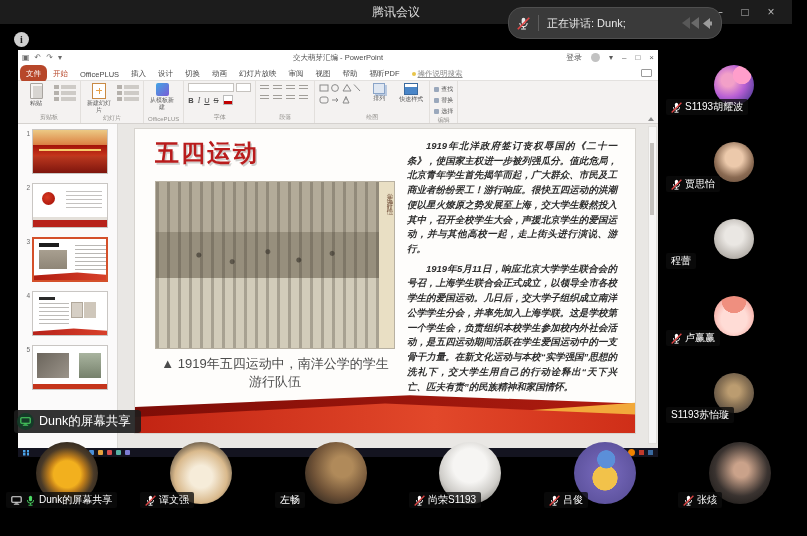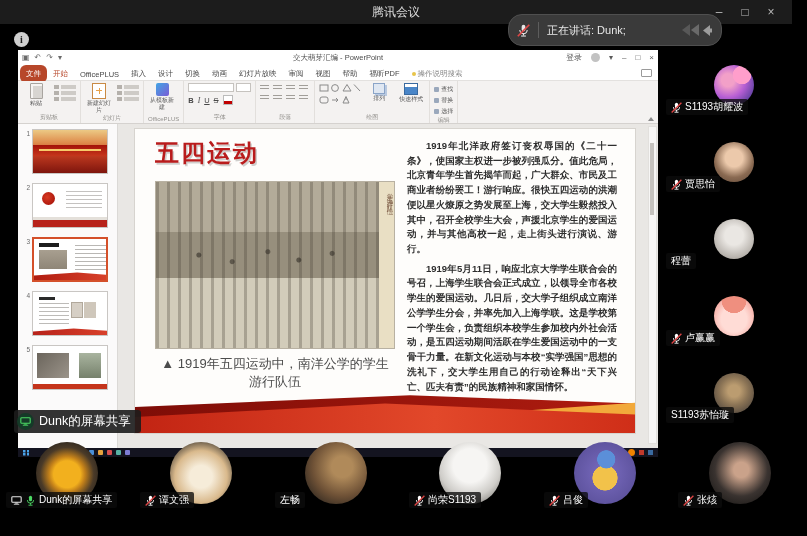--- a/index.html
+++ b/index.html
@@ -7,21 +7,21 @@
          font-family:"Liberation Sans","DejaVu Sans",sans-serif;}
 
   
   .titlebar{position:absolute;left:0;top:0;width:792px;height:24px;background:#1c1c1c;
             display:flex;align-items:center;justify-content:center;}
   .app-title{font-size:12px;color:#dcdcdc;}
   .win-controls{position:absolute;right:8px;top:0;height:24px;display:flex;align-items:center;gap:0;}
   .win-btn{width:26px;text-align:center;color:#b9b9b9;font-size:12px;line-height:24px;cursor:default;}
 
   
-  .speak-banner{position:absolute;left:508px;top:14px;width:214px;height:32px;background:#3a3a3a;
+  .speak-banner{position:absolute;left:508px;top:7px;width:214px;height:32px;background:#3a3a3a;
                 border:1px solid #4f4f4f;border-radius:14px;box-sizing:border-box;
                 display:flex;align-items:center;gap:8px;padding:0 8px;}
   .sb-div{width:1px;height:16px;background:#5d5d5d;}
   .sb-text{font-size:11px;color:#e8e8e8;flex:1;white-space:nowrap;}
 
   .mic-svg{display:block;}
 
   
   .info-icon{position:absolute;left:14px;top:32px;width:15px;height:15px;border-radius:50%;
              background:#cfcfcf;color:#1e1e1e;font-size:10px;font-weight:bold;
@@ -37,21 +37,21 @@
   .ppt-title{position:absolute;left:0;right:0;text-align:center;font-size:7.5px;color:#4c4c4c;}
   .ppt-controls{margin-left:auto;display:flex;align-items:center;gap:9px;z-index:2;background:#fff;padding-left:5px;}
   .ppt-controls span{font-size:8px;color:#5a5a5a;line-height:1;}
   .login-avatar{width:9px;height:9px;border-radius:50%;background:#c2c2c2;display:inline-block;}
 
   .ppt-tabs{height:15px;display:flex;align-items:stretch;background:#fff;border-bottom:1px solid #e3e1df;
             font-size:7.5px;color:#474747;padding-left:2px;position:relative;}
   .tab{padding:9px 6px;display:flex;align-items:center;white-space:nowrap;border-radius:6px;}
   .tab.file{background:#b7472a;color:#fff;}
   .tab.active{color:#b7472a;}
-  .tab.tellme{color:#8a8a8a;}
+  .tab.tellme{color:#8a8a8a;text-decoration:underline;}
   .tab.tellme::before{content:"";width:4px;height:4px;border-radius:50%;background:#e8c54a;margin-right:2px;}
   .comments-ico{margin-left:auto;margin-right:6px;align-self:center;width:9px;height:6px;
                 border:1px solid #9a9a9a;border-radius:1px;}
 
   
   .ribbon{height:42px;background:#f4f2f1;border-bottom:1px solid #d5d2cf;display:flex;position:relative;}
   .rgroup{border-right:1px solid #e2dfdc;display:flex;flex-direction:column;padding:2px 4px 0;box-sizing:border-box;}
   .rg-body{flex:1;display:flex;gap:4px;align-items:flex-start;}
   .rg-label{font-size:6px;color:#92908c;text-align:center;padding:0 0 1px;}
   .bigbtn{display:flex;flex-direction:column;align-items:center;gap:1px;}
@@ -132,21 +132,21 @@
            radial-gradient(circle at 47% 42%, rgba(40,36,30,.5) 0 2px, transparent 3px),
            radial-gradient(circle at 60% 47%, rgba(40,36,30,.55) 0 2px, transparent 3px),
            radial-gradient(circle at 74% 43%, rgba(40,36,30,.5) 0 2px, transparent 3px),
            repeating-linear-gradient(90deg, rgba(70,63,52,.30) 0 3px, rgba(0,0,0,0) 3px 11px),
            linear-gradient(180deg,#b3ab99 0 30%,#978f7d 30% 58%,#d2ccba 58%);}
   .photo-strip{position:absolute;right:0;top:0;bottom:0;width:15px;background:#e9dfc4;
                writing-mode:vertical-rl;font-size:6.5px;color:#7c5c46;letter-spacing:3px;padding-top:6px;box-sizing:border-box;}
   .caption{position:absolute;left:20px;top:226px;width:240px;text-align:center;font-size:13px;color:#4c4c4c;}
   .slide-text{position:absolute;left:272px;top:10px;width:210px;}
   .slide-text p{margin:0 0 5px;font-size:9.5px;line-height:1.55;color:#2e2e2e;text-align:justify;
-                text-indent:2em;font-weight:600;}
+                text-indent:2em;font-weight:600;font-style:italic;}
   .band{position:absolute;left:0;right:0;bottom:0;height:42px;}
   .b-dark{position:absolute;inset:0;background:linear-gradient(90deg,#7e0d07,#b01c10);
           clip-path:polygon(0 38%,55% 10%,100% 30%,100% 100%,0 100%);}
   .b-gold{position:absolute;inset:0;background:#f2a93b;clip-path:polygon(38% 80%,100% 28%,100% 58%,44% 97%);}
   .b-main{position:absolute;inset:0;background:linear-gradient(90deg,#c22413,#e2482a 60%,#cf2e18);
           clip-path:polygon(0 62%,50% 30%,100% 56%,100% 100%,0 100%);}
   .v-scroll{position:absolute;right:1px;top:2px;bottom:4px;width:7px;background:#f7f6f5;border:1px solid #e2e0dd;}
   .v-thumb{position:absolute;left:1px;top:16px;width:4px;height:72px;background:#c5c2be;}
 
   

